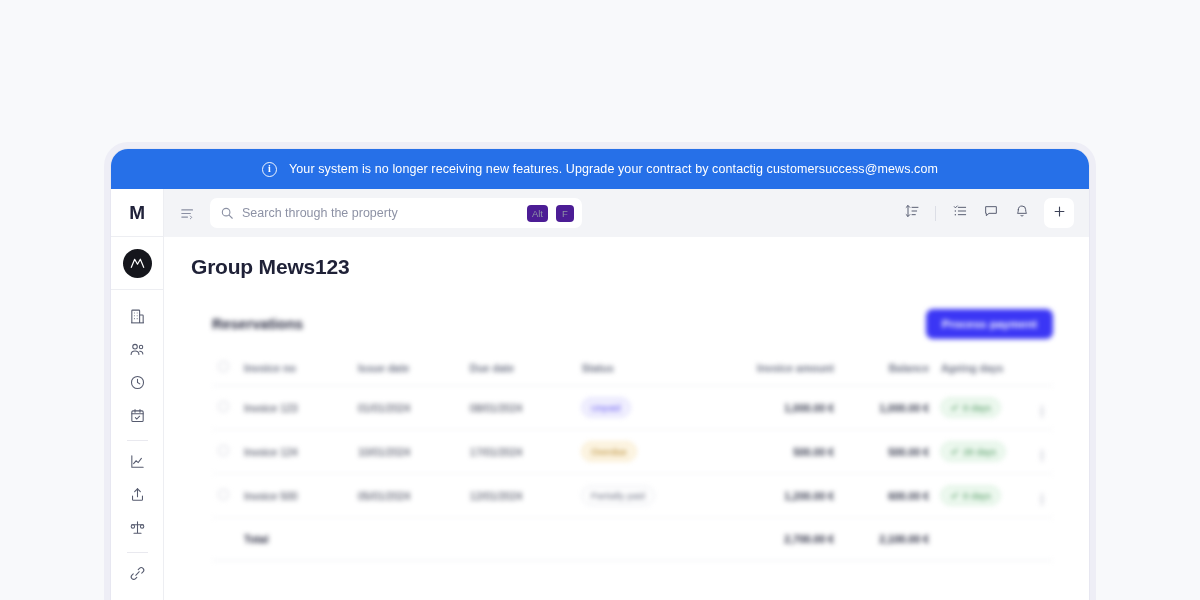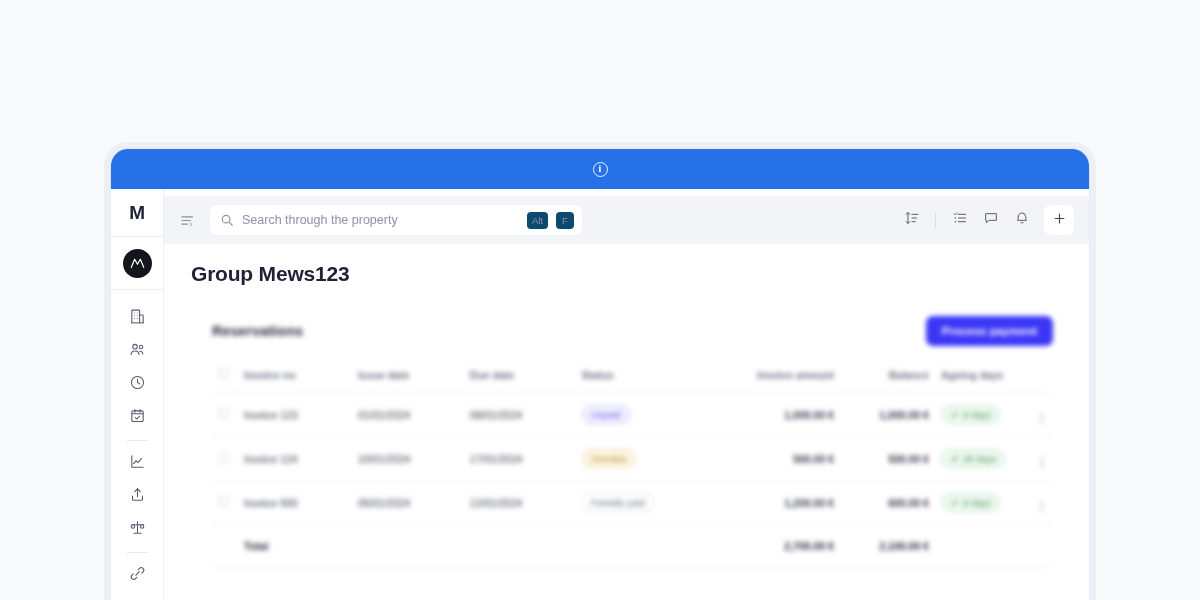--- a/index.html
+++ b/index.html
@@ -87,41 +87,40 @@
   
   #content-col { flex: 1; display: flex; flex-direction: column; min-width: 0; }
 
   
   #topbar {
     height: 48px;
     background: #f3f4f7;
     display: flex; align-items: center;
     padding: 0 15px;
     gap: 14px;
-    margin-top: 7px;
   }
   #collapse-btn { color: #8a8fa3; display: flex; align-items: center; }
   #search-box {
     flex: 1; max-width: 372px;
     height: 30px; background: #ffffff;
     border-radius: 7px;
     display: flex; align-items: center;
     padding: 0 8px 0 10px;
     gap: 8px;
   }
   #search-box .sicon { color: #8c91a4; display: flex; }
   #search-input {
     flex: 1; border: none; outline: none;
     font-size: 12.5px; color: #32364a;
     font-family: "Liberation Sans", sans-serif;
     background: transparent;
   }
   #search-input::placeholder { color: #8d92a5; }
   .kbd {
-    background: #0c4a6e; color: #8d92a5;
+    background: #4c1d95; color: #8d92a5;
     border-radius: 4px;
     font-size: 9.5px; padding: 3px 5px;
     min-width: 18px; text-align: center;
   }
   #topbar-actions {
     margin-left: auto;
     display: flex; align-items: center; gap: 4px;
     color: #595e72;
   }
   .tb-btn {
@@ -214,20 +213,21 @@
     font-weight: 700; color: #24263c;
   }
 </style>
 </head>
 <body>
 
 <div id="app-window">
 
   <div id="banner">
     <span class="info-ic">i</span>
+    <span>Your system is no longer receiving new features. Upgrade your contract by contactig customersuccess@mews.com</span>
   </div>
 
   <div id="window-body">
 
     <div id="rail">
       <div id="rail-logo">M</div>
       <div id="rail-avatar-wrap">
         <div class="avatar">
           <svg width="17" height="17" viewBox="0 0 24 24" fill="none" stroke="#ffffff" stroke-width="1.7" stroke-linejoin="round">
             <path d="M3 18 L8 6 L12 13 L16 6 L21 18"></path>

